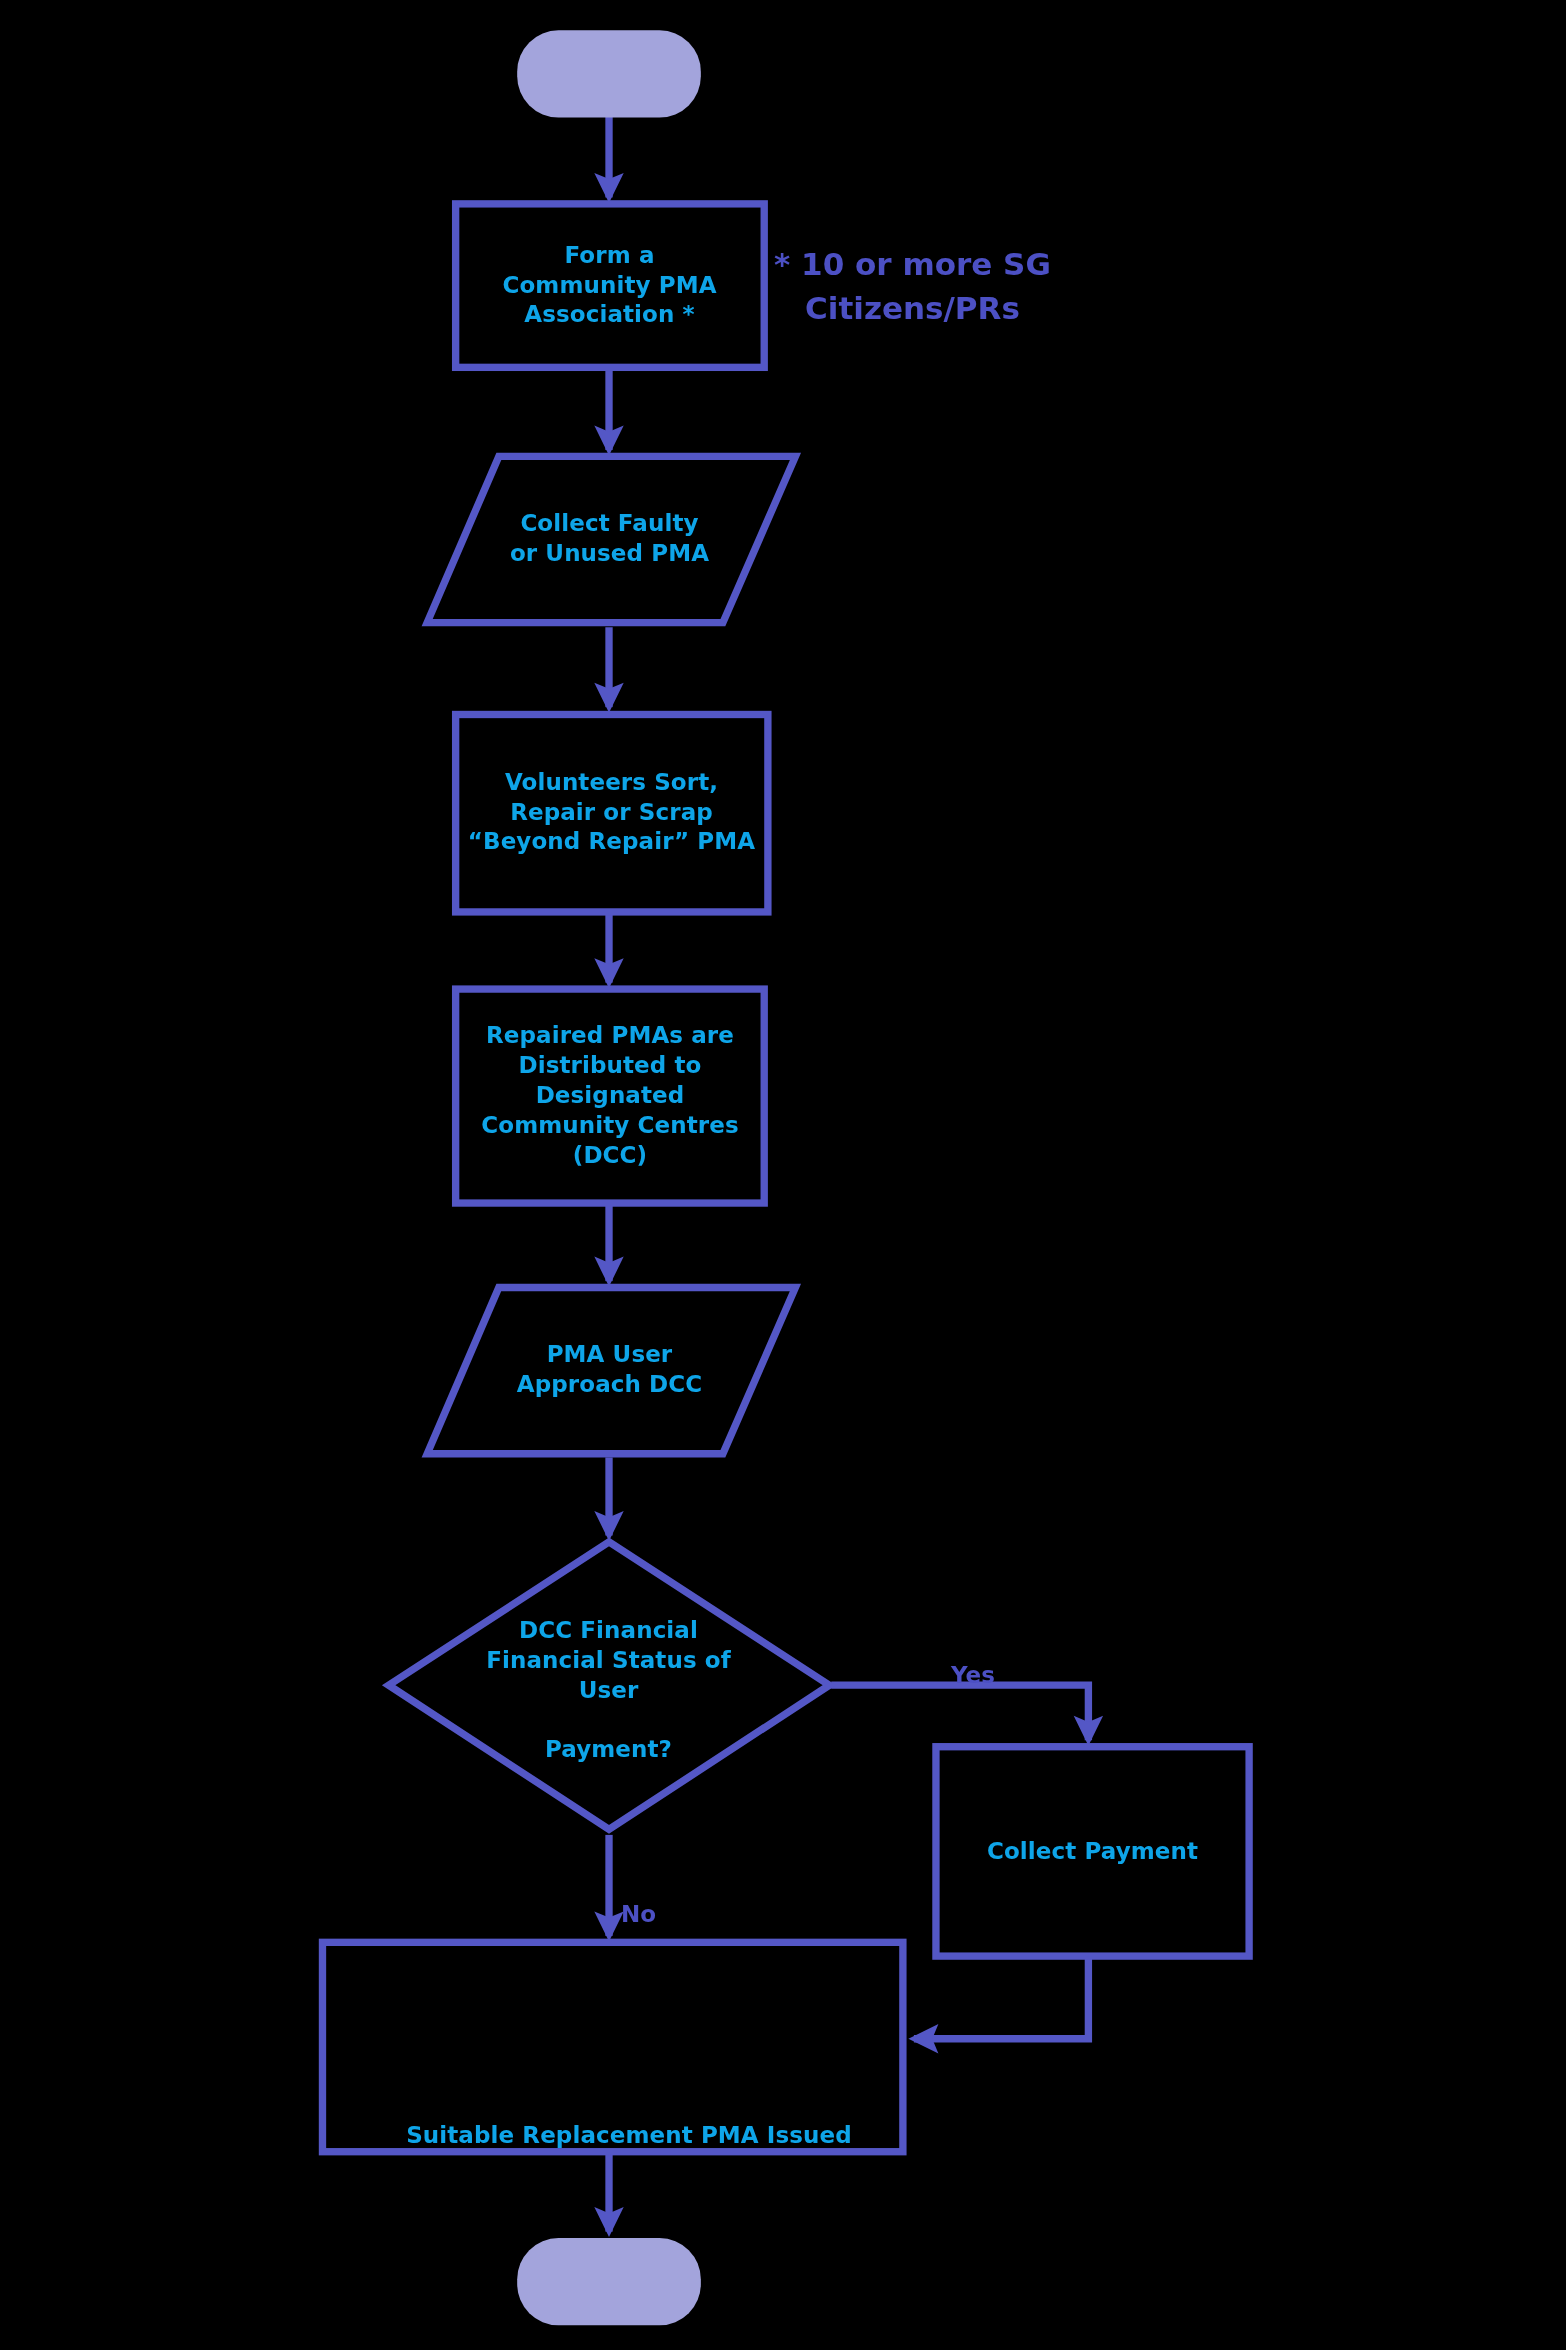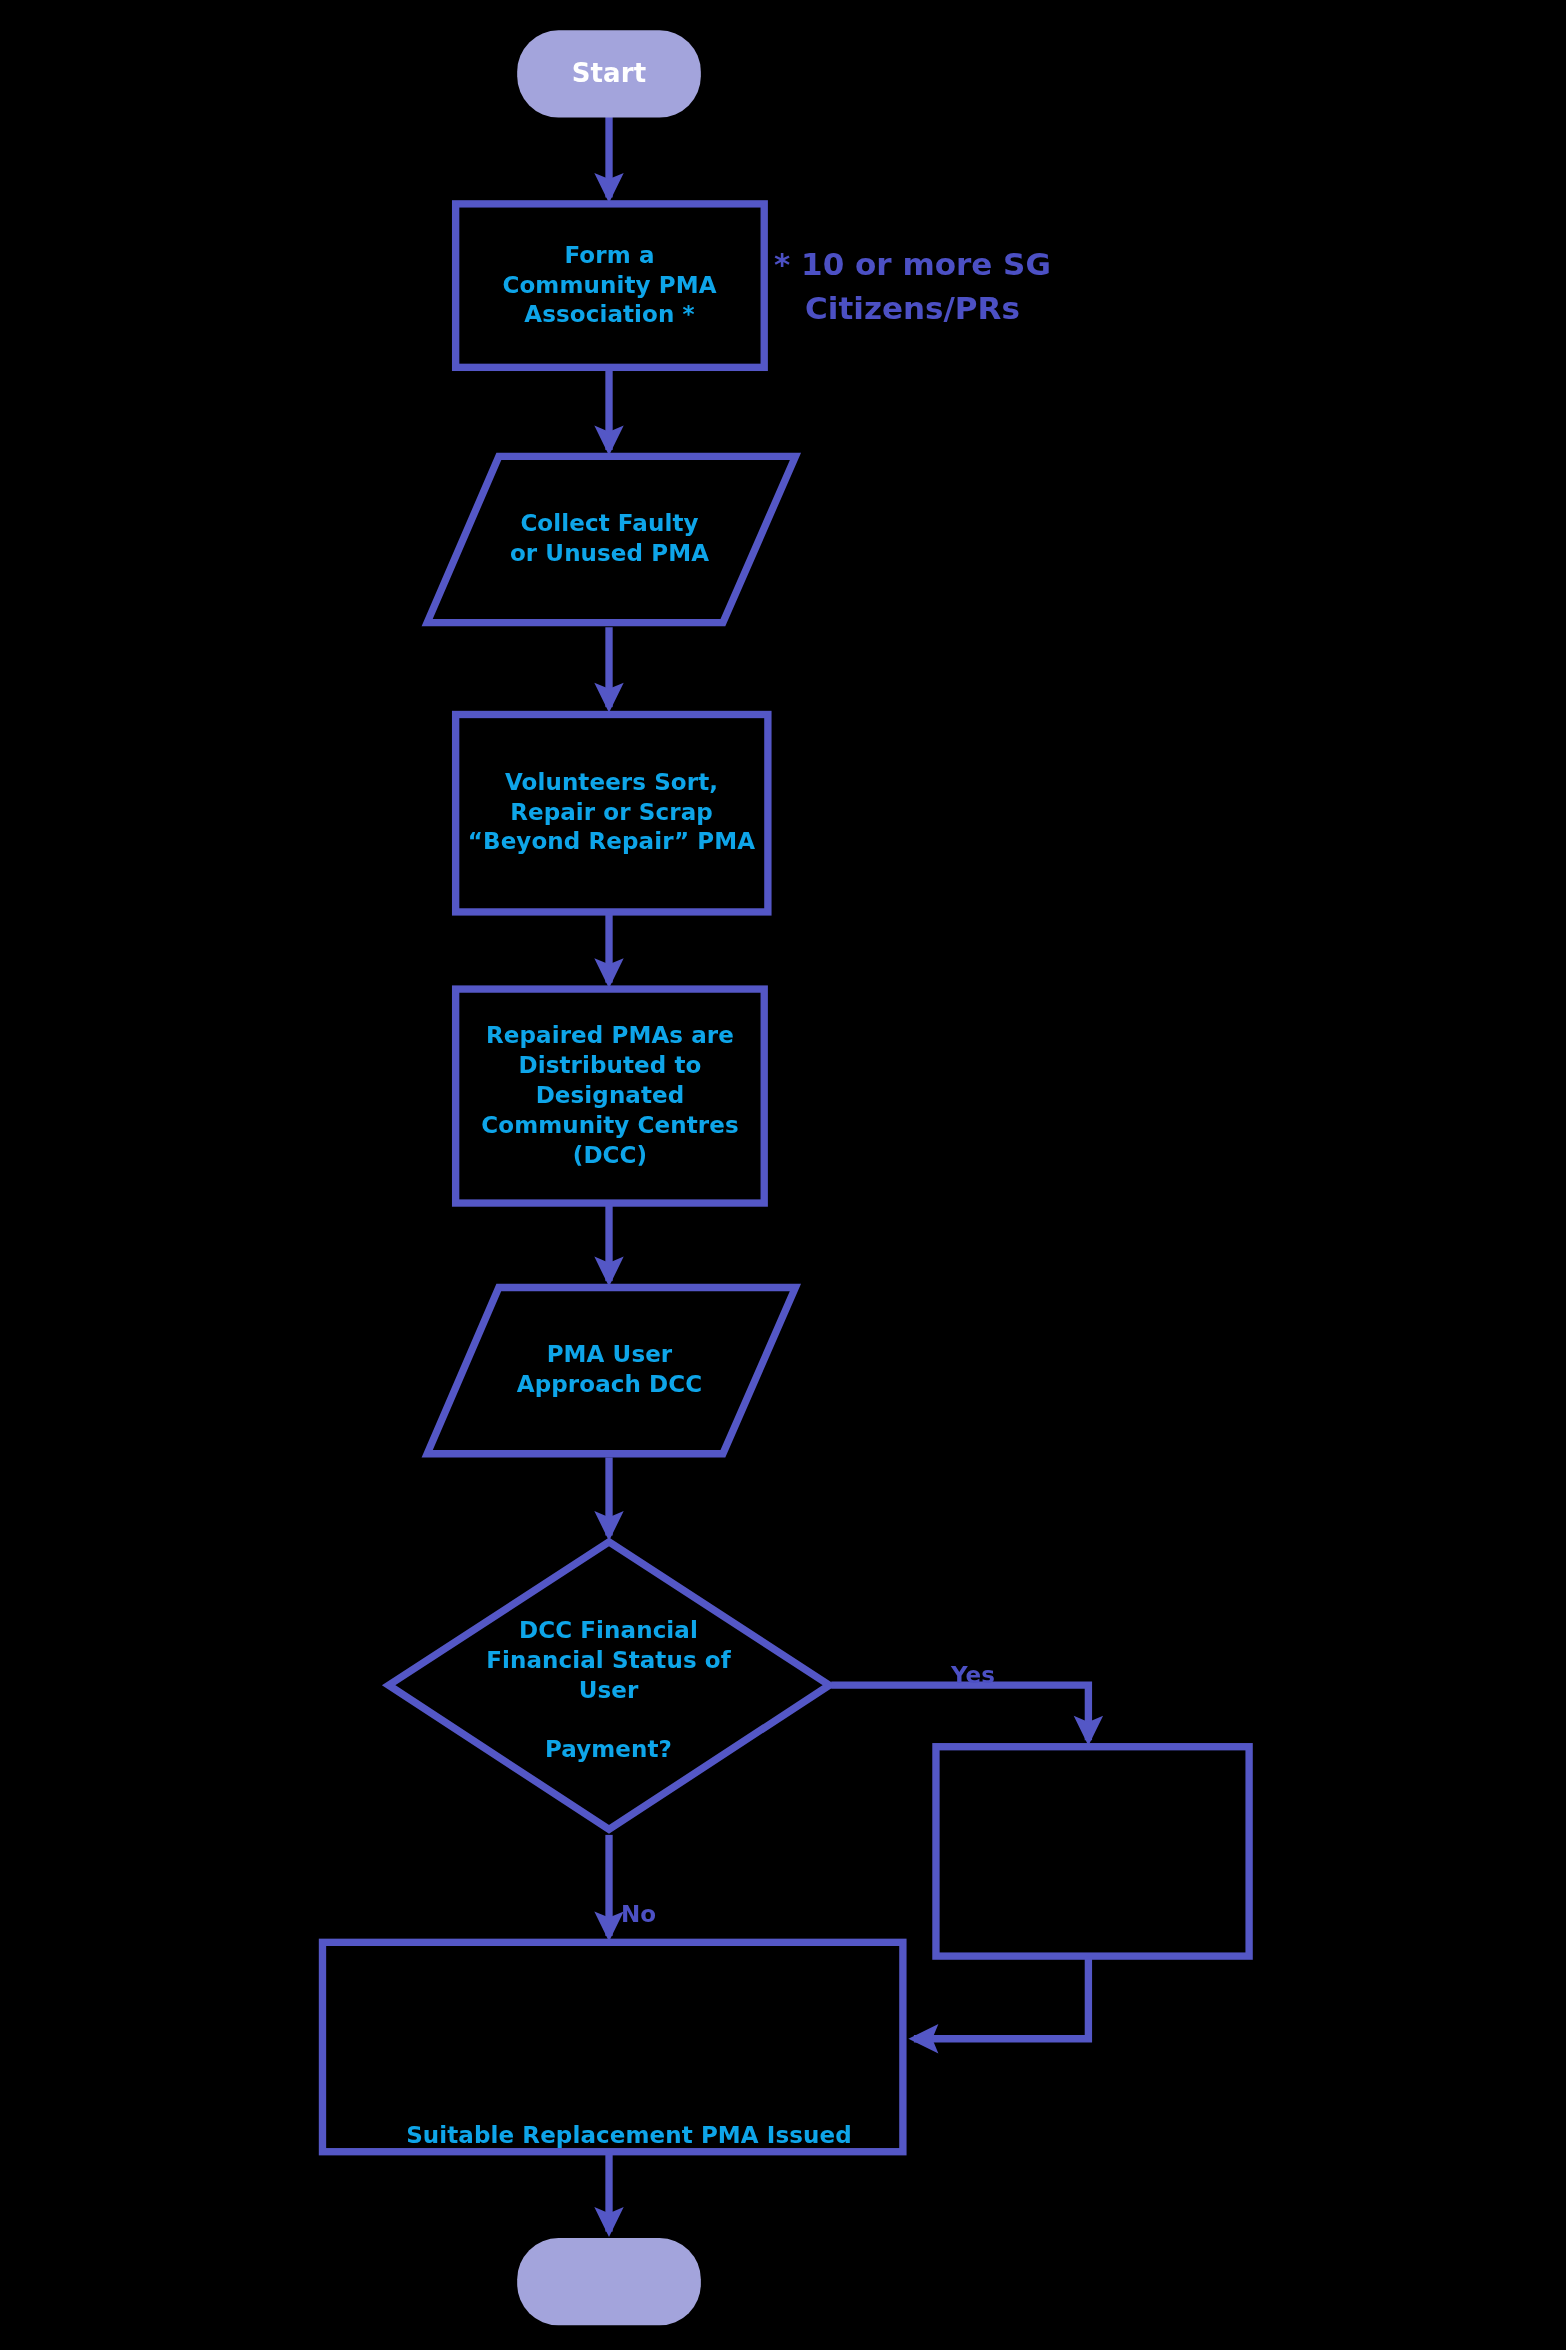--- a/index.html
+++ b/index.html
@@ -60,23 +60,20 @@
       <polygon points="663,1679 903,1835 663,1992 423,1835" fill="none" stroke="#5457c6" stroke-width="8"></polygon>
 
       <rect x="1019" y="1902" width="341" height="228" fill="none" stroke="#5457c6" stroke-width="8"></rect>
 
       <rect x="351" y="2115" width="632" height="228" fill="none" stroke="#5457c6" stroke-width="8"></rect>
 
       <rect x="563" y="2437" width="200" height="95" rx="45" ry="45" fill="#a3a4dc" stroke="none"></rect>
     </g>
   </svg>
 
-  <div class="nodeLabel term" style="left:517px;top:30px;width:184px;height:87px;">
-    <span>Start</span>
-  </div>
 
   <div class="nodeLabel proc" style="left:455px;top:204px;width:309px;height:163px;">
     <div class="col">
       <span>Form a</span>
       <span>Community PMA</span>
       <span>Association *</span>
     </div>
   </div>
 
   <div class="note" style="left:770px;top:242px;width:285px;">
@@ -123,20 +120,23 @@
       <span>User</span>
       <span class="blankline"></span>
       <span>Payment?</span>
     </div>
   </div>
 
   <div class="edgeLabel" style="left:918px;top:1630px;width:110px;">Yes</div>
 
   <div class="edgeLabel" style="left:621px;top:1869px;width:73px;text-align:left;">No</div>
 
+  <div class="nodeLabel proc" style="left:936px;top:1747px;width:313px;height:209px;">
+    <span>Collect Payment</span>
+  </div>
 
   <div class="nodeLabel proc" style="left:339px;top:1942px;width:580px;height:209px;align-items:flex-end;">
     <span>Suitable Replacement PMA Issued</span>
   </div>
 
 
 </div>
 
 
 </body></html>

